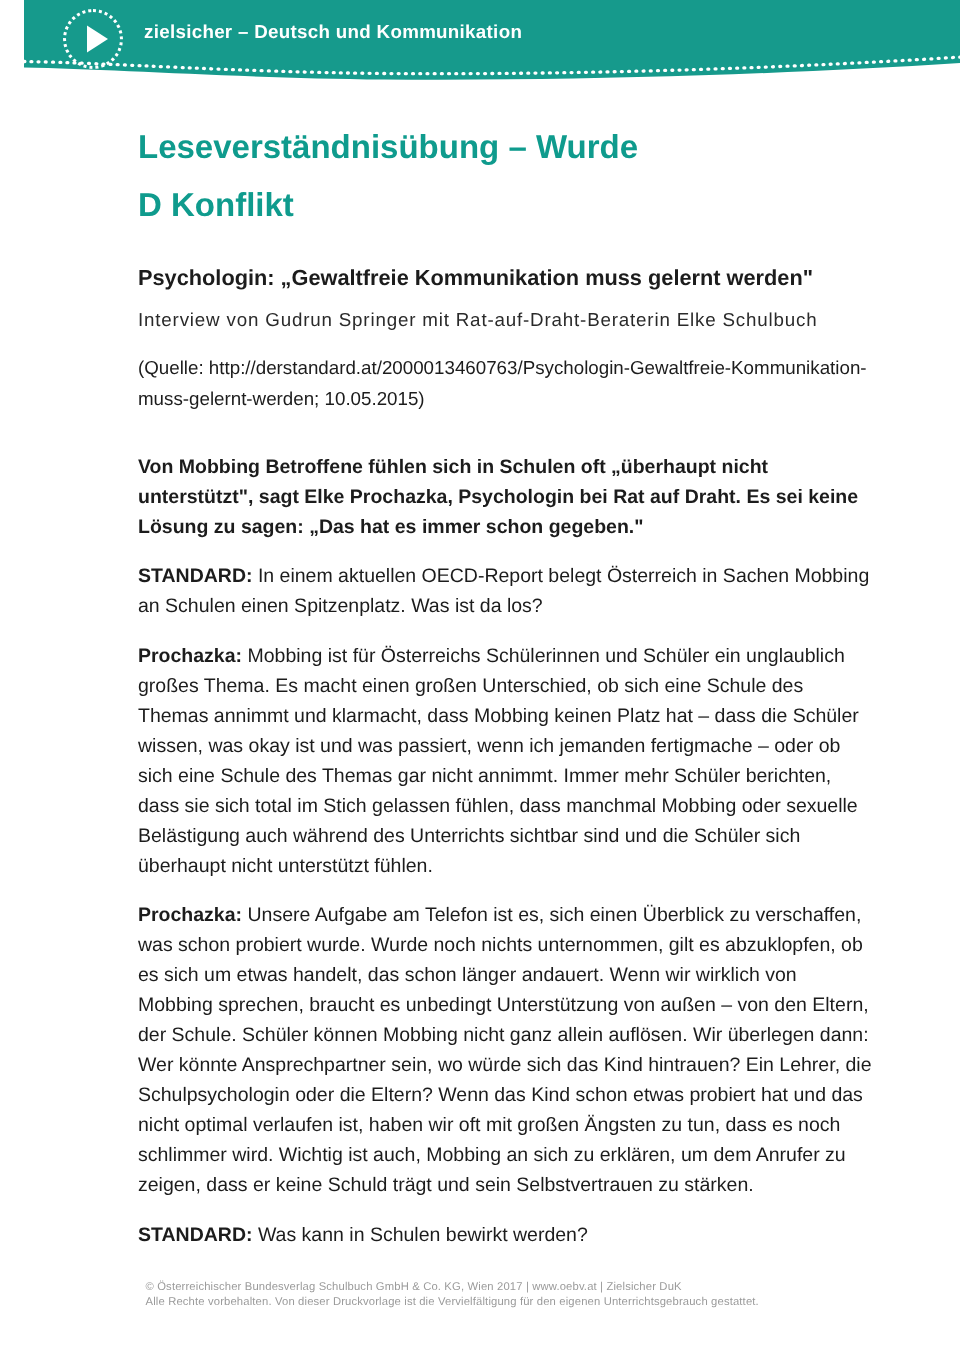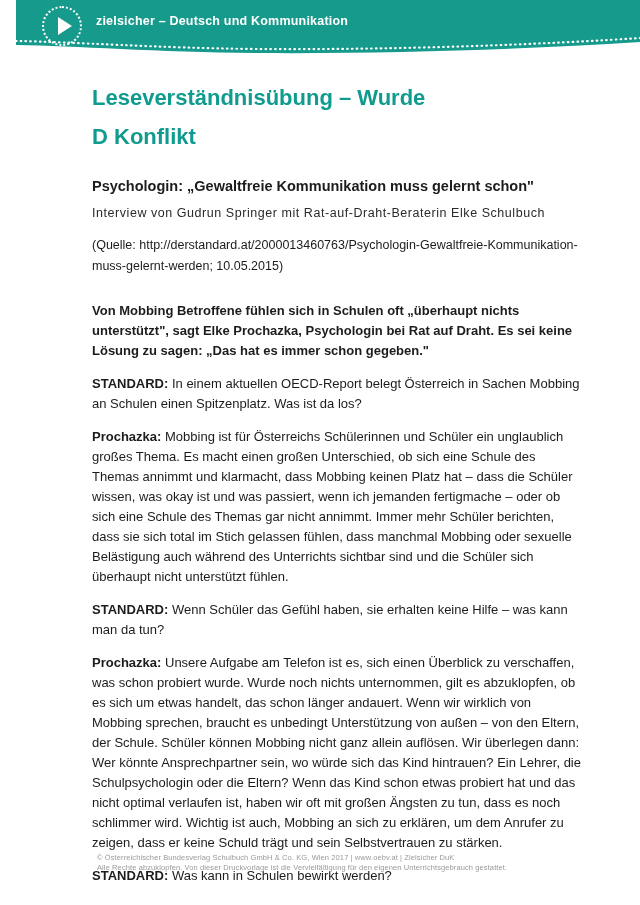--- a/index.html
+++ b/index.html
@@ -66,53 +66,49 @@
     <div class="brand">zielsicher – Deutsch und Kommunikation</div>
   </div>
 
   <div class="content">
 
     <div class="doc-title">
       <div>Leseverständnisübung – Wurde</div>
       <div>D Konflikt</div>
     </div>
 
-    <p class="headline">Psychologin: „Gewaltfreie Kommunikation muss gelernt schon"</p>
+    <p class="headline">Psychologin: „Gewaltfreie Kommunikation muss gelernt werden"</p>
 
     <p class="byline">Interview von Gudrun Springer mit Rat-auf-Draht-Beraterin Elke Schulbuch</p>
 
     <p class="source">(Quelle: http://derstandard.at/2000013460763/Psychologin-Gewaltfreie-Kommunikation-muss-gelernt-werden; 10.05.2015)</p>
 
-    <p class="lead">Von Mobbing Betroffene fühlen sich in Schulen oft „überhaupt nichts unterstützt", sagt Elke Prochazka, Psychologin bei Rat auf Draht. Es sei keine Lösung zu sagen: „Das hat es immer schon gegeben."</p>
+    <p class="lead">Von Mobbing Betroffene fühlen sich in Schulen oft „überhaupt nicht unterstützt", sagt Elke Prochazka, Psychologin bei Rat auf Draht. Es sei keine Lösung zu sagen: „Das hat es immer schon gegeben."</p>
 
     <p class="para">
       <span class="speaker">STANDARD:</span>
       <span>In einem aktuellen OECD-Report belegt Österreich in Sachen Mobbing an Schulen einen Spitzenplatz. Was ist da los?</span>
     </p>
 
     <p class="para">
       <span class="speaker">Prochazka:</span>
       <span>Mobbing ist für Österreichs Schülerinnen und Schüler ein unglaublich großes Thema. Es macht einen großen Unterschied, ob sich eine Schule des Themas annimmt und klarmacht, dass Mobbing keinen Platz hat – dass die Schüler wissen, was okay ist und was passiert, wenn ich jemanden fertigmache – oder ob sich eine Schule des Themas gar nicht annimmt. Immer mehr Schüler berichten, dass sie sich total im Stich gelassen fühlen, dass manchmal Mobbing oder sexuelle Belästigung auch während des Unterrichts sichtbar sind und die Schüler sich überhaupt nicht unterstützt fühlen.</span>
     </p>
 
-    <p class="para">
-      <span class="speaker">STANDARD:</span>
-      <span>Wenn Schüler das Gefühl haben, sie erhalten keine Hilfe – was kann man da tun?</span>
-    </p>
 
     <p class="para">
       <span class="speaker">Prochazka:</span>
       <span>Unsere Aufgabe am Telefon ist es, sich einen Überblick zu verschaffen, was schon probiert wurde. Wurde noch nichts unternommen, gilt es abzuklopfen, ob es sich um etwas handelt, das schon länger andauert. Wenn wir wirklich von Mobbing sprechen, braucht es unbedingt Unterstützung von außen – von den Eltern, der Schule. Schüler können Mobbing nicht ganz allein auflösen. Wir überlegen dann: Wer könnte Ansprechpartner sein, wo würde sich das Kind hintrauen? Ein Lehrer, die Schulpsychologin oder die Eltern? Wenn das Kind schon etwas probiert hat und das nicht optimal verlaufen ist, haben wir oft mit großen Ängsten zu tun, dass es noch schlimmer wird. Wichtig ist auch, Mobbing an sich zu erklären, um dem Anrufer zu zeigen, dass er keine Schuld trägt und sein Selbstvertrauen zu stärken.</span>
     </p>
 
     <p class="para">
       <span class="speaker">STANDARD:</span>
       <span>Was kann in Schulen bewirkt werden?</span>
     </p>
 
   </div>
 
   <div class="footer">
     <div>© Österreichischer Bundesverlag Schulbuch GmbH &amp; Co. KG, Wien 2017 | www.oebv.at | Zielsicher DuK</div>
-    <div>Alle Rechte abzuklopfen. Von dieser Druckvorlage ist die Vervielfältigung für den eigenen Unterrichtsgebrauch gestattet.</div>
+    <div>Alle Rechte vorbehalten. Von dieser Druckvorlage ist die Vervielfältigung für den eigenen Unterrichtsgebrauch gestattet.</div>
   </div>
 
 </div>
 
 </body></html>

